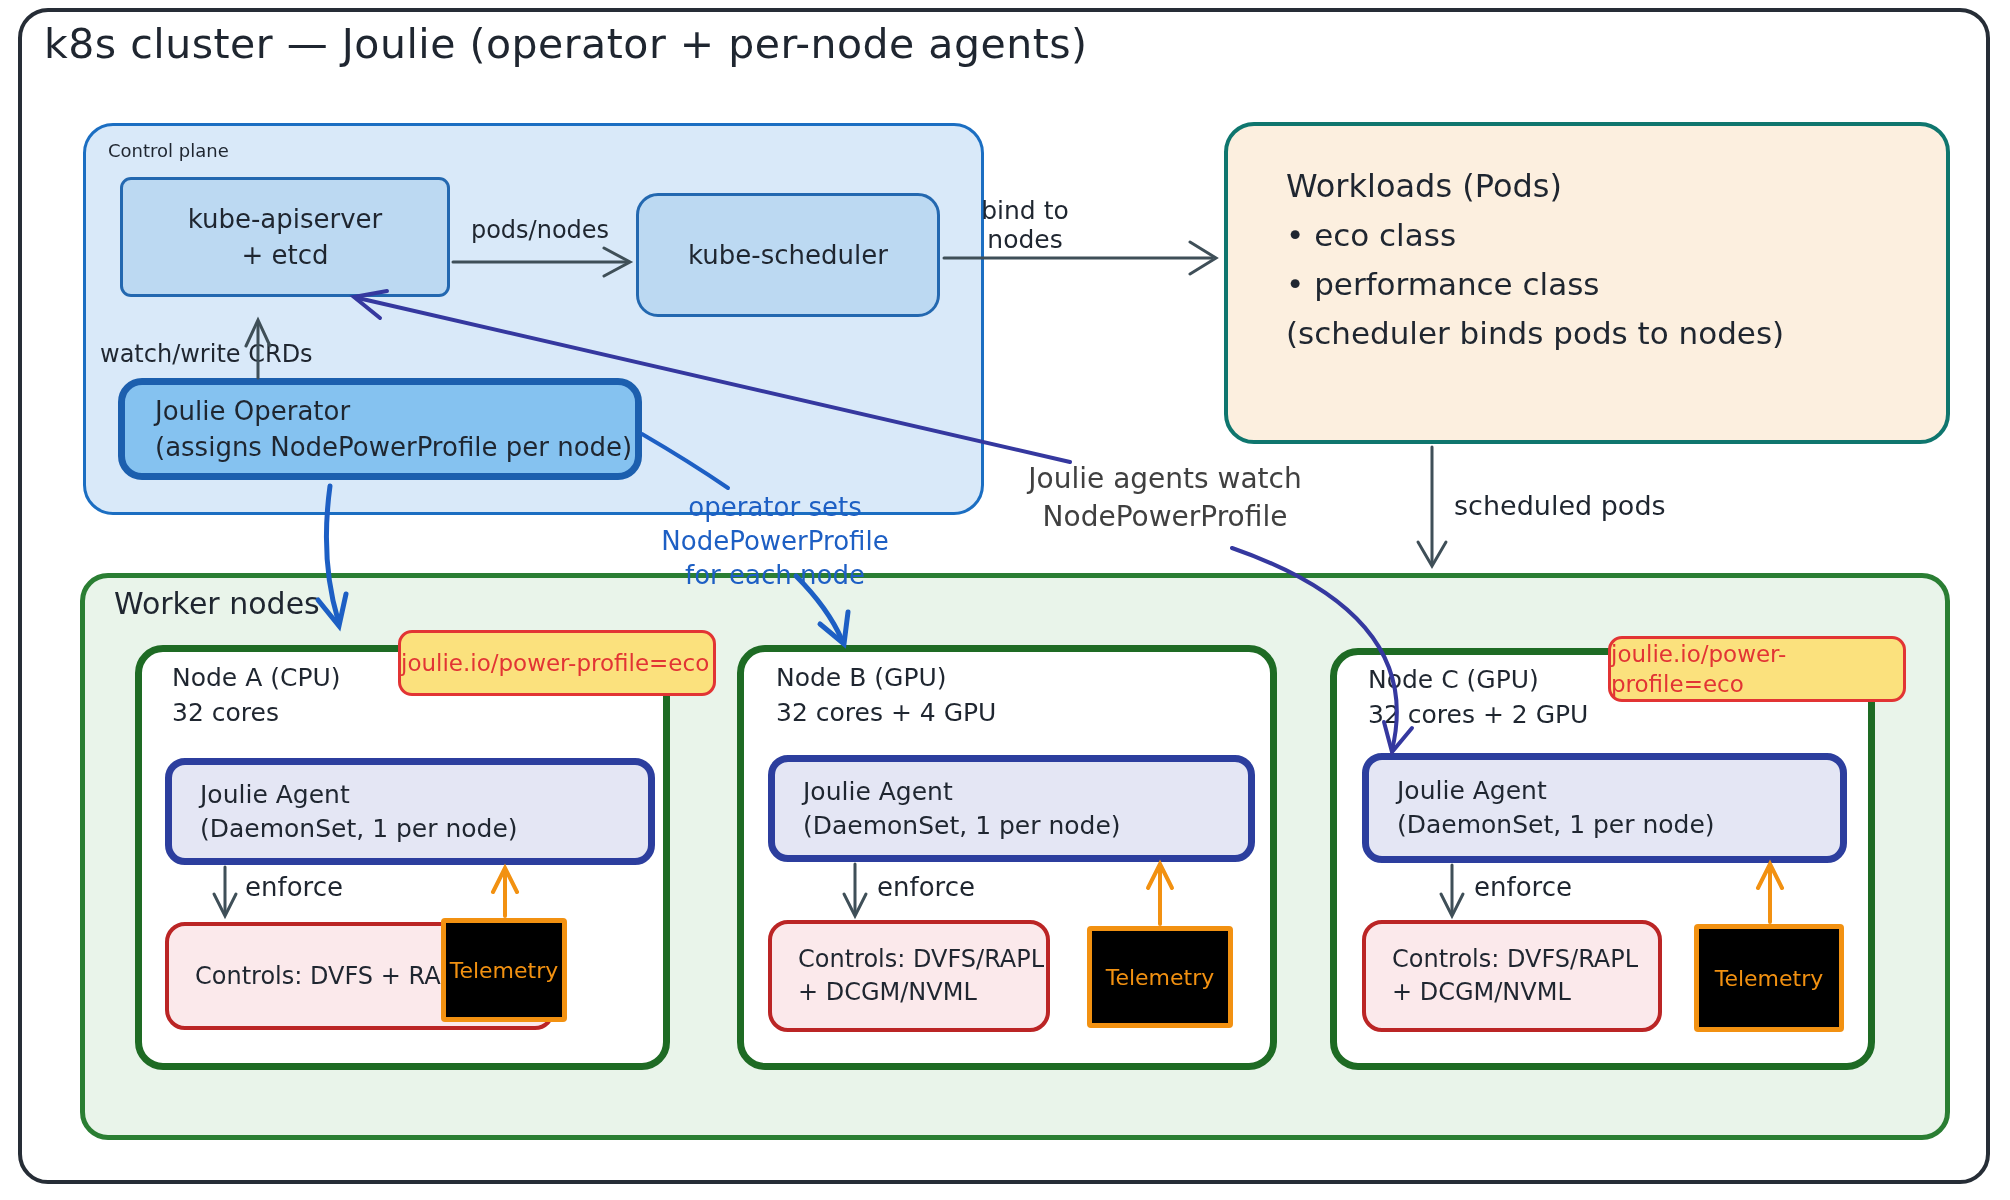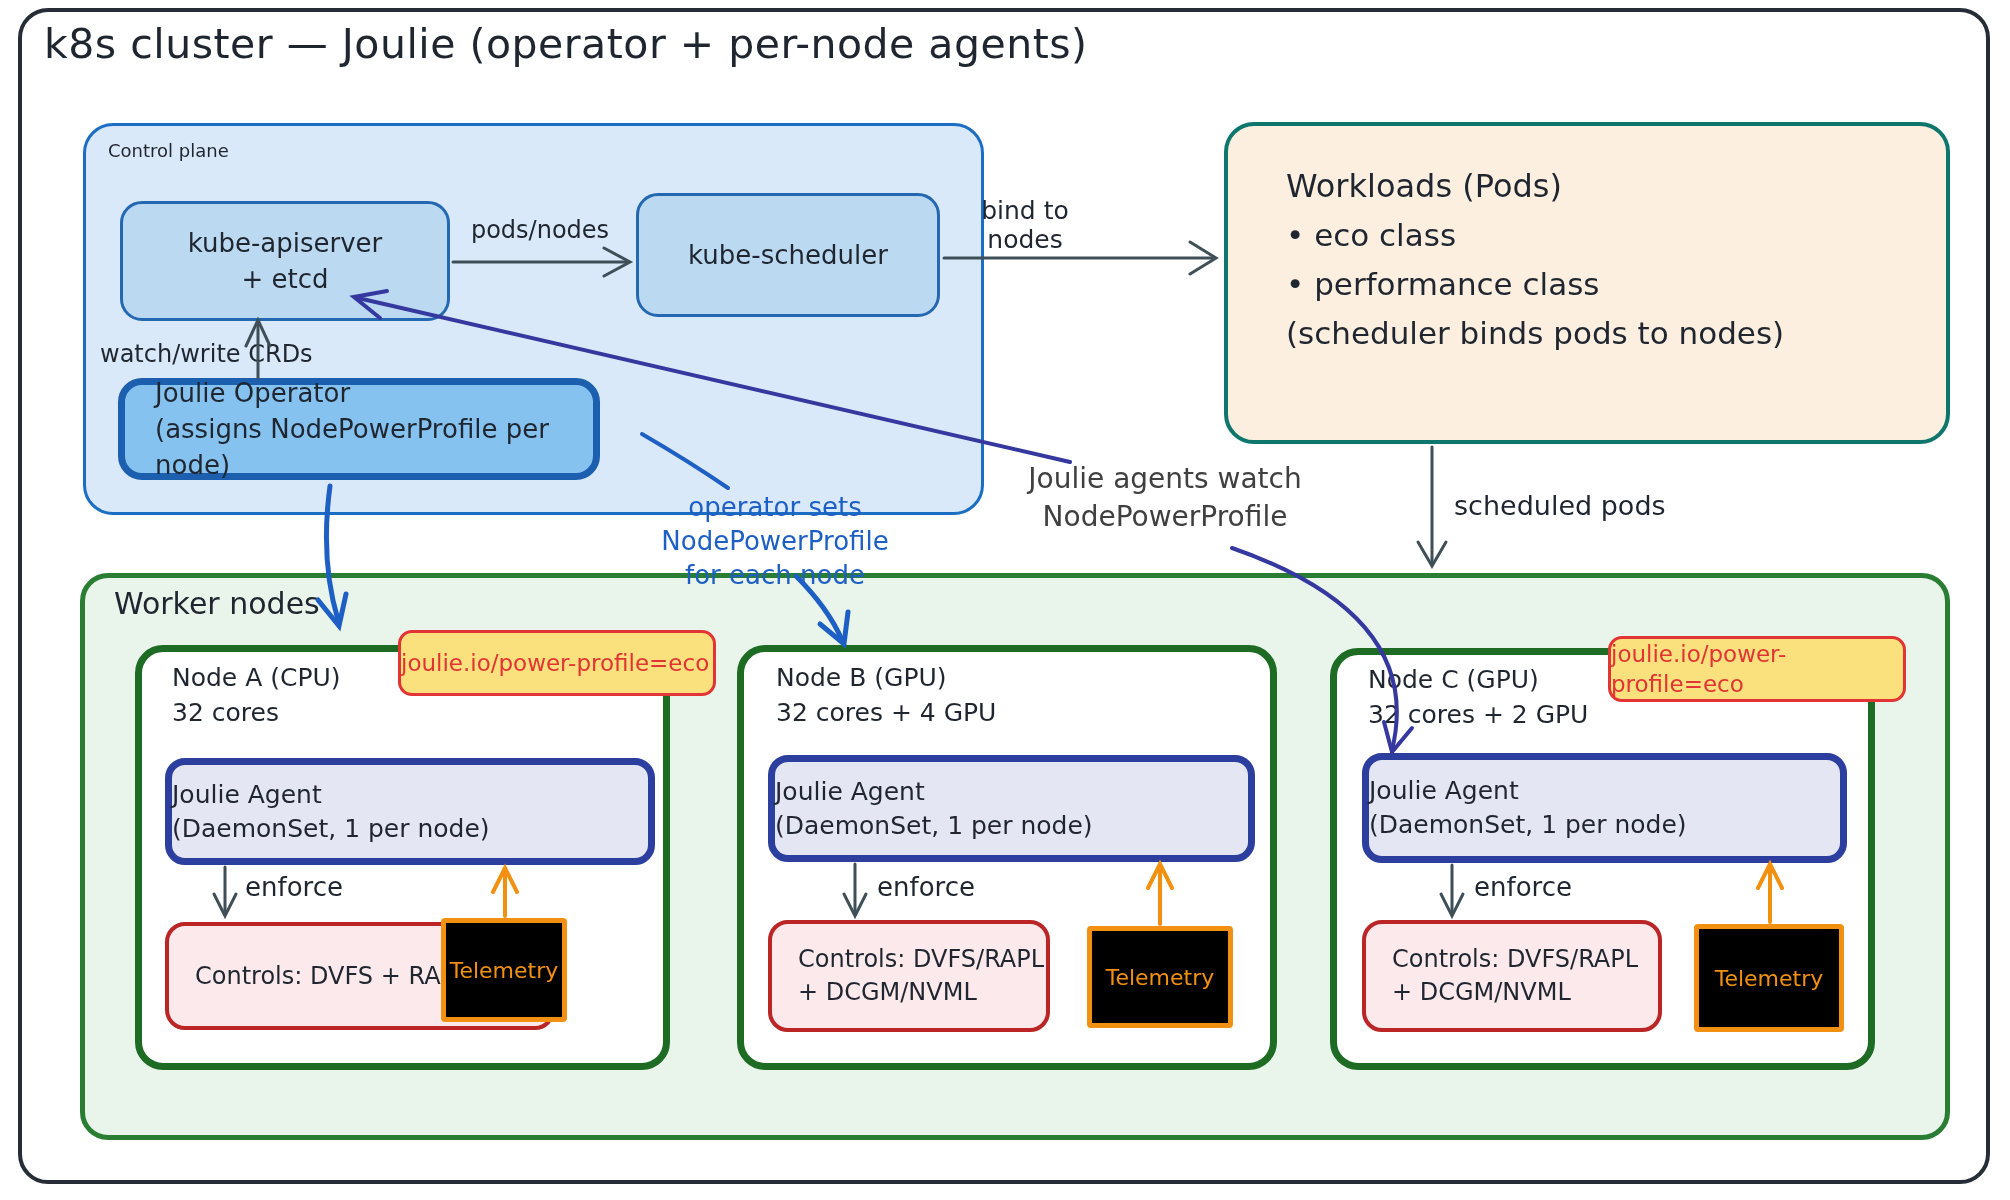--- a/index.html
+++ b/index.html
@@ -18,21 +18,21 @@
   .operator{background:#85c2f0;border:7px solid #1c5fae;border-radius:24px;
     display:flex;flex-direction:column;justify-content:center;padding-left:30px;
     font-size:26px;line-height:36px;}
   .workloads{background:#fcefdf;border:4px solid #0f766e;border-radius:30px;
     padding:36px 0 8px 58px;font-size:31px;line-height:49px;}
   .workloads .wl-title{font-size:32px;}
   .worker{background:#e9f4ea;border:5px solid #2a7e33;border-radius:28px;}
   .node{background:#ffffff;border:7px solid #1e6b24;border-radius:28px;}
   .node-head{font-size:25px;line-height:35px;}
   .agent{background:#e4e6f4;border:7px solid #2c3e9e;border-radius:20px;
-    display:flex;flex-direction:column;justify-content:center;
+    display:flex;flex-direction:column;justify-content:center;padding-left:28px;
     font-size:25px;line-height:34px;}
   .controls{background:#fbe9eb;border:4px solid #bb2525;border-radius:20px;
     display:flex;flex-direction:column;justify-content:center;padding-left:26px;
     font-size:24px;line-height:33px;}
   .telemetry{background:#000000;border:5px solid #f29111;border-radius:4px;
     display:flex;align-items:center;justify-content:center;
     color:#f29111;font-size:22px;}
   .plabel{background:#fbe17d;border:3px solid #e23434;border-radius:14px;
     color:#e23434;font-size:23px;line-height:30px;
     display:flex;flex-direction:column;justify-content:center;z-index:20;}
@@ -48,30 +48,30 @@
 
 <div id="canvas">
 
   <div class="abs frame" style="left:18px;top:8px;width:1972px;height:1176px;"></div>
 
   <div class="abs title" style="left:44px;top:20px;width:1200px;">k8s cluster — Joulie (operator + per-node agents)</div>
 
   <div class="abs cp" style="left:83px;top:123px;width:901px;height:392px;"></div>
   <div class="abs zone-label" style="left:108px;top:140px;">Control plane</div>
 
-  <div class="abs bluebox" style="left:120px;top:201px;width:330px;height:120px;">
+  <div class="abs bluebox" style="left:120px;top:177px;width:330px;height:120px;border-radius:11px;">
     <span>kube-apiserver</span>
     <span>+ etcd</span>
   </div>
 
   <div class="abs bluebox" style="left:636px;top:193px;width:304px;height:124px;">
     <span>kube-scheduler</span>
   </div>
 
-  <div class="abs operator" style="left:118px;top:378px;width:482px;height:102px;">
+  <div class="abs operator" style="left:118px;top:378px;width:524px;height:102px;">
     <span>Joulie Operator</span>
     <span>(assigns NodePowerProfile per node)</span>
   </div>
 
   <div class="abs edge-label" style="left:460px;top:216px;width:160px;text-align:center;">pods/nodes</div>
   <div class="abs edge-label" style="left:100px;top:340px;">watch/write CRDs</div>
 
   <div class="abs workloads" style="left:1224px;top:122px;width:726px;height:322px;">
     <div class="wl-title">Workloads (Pods)</div>
     <div>• eco class</div>

